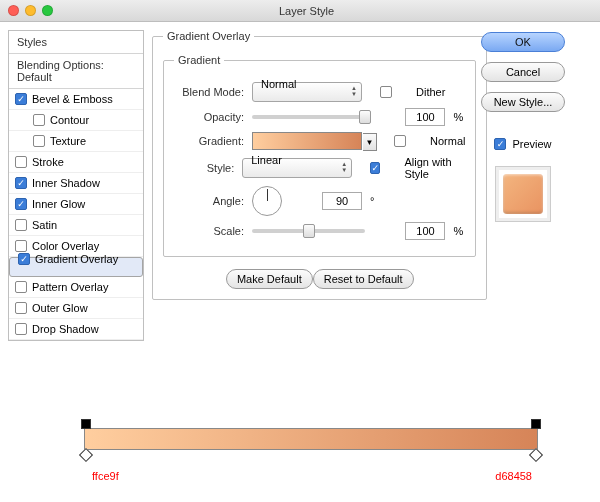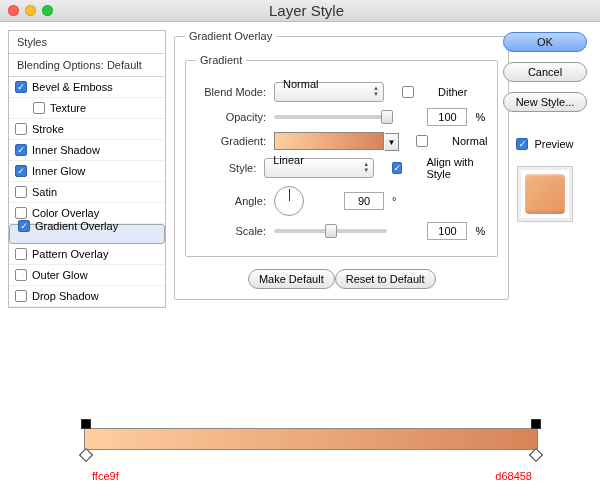--- a/index.html
+++ b/index.html
@@ -1,22 +1,22 @@
 <!DOCTYPE html>
 <html><head>
 <meta charset="utf-8">
 <style>
 * { box-sizing: border-box; margin: 0; padding: 0; font-family: "Lucida Grande", "Helvetica Neue", Arial, sans-serif; font-size: 11px; }
 body { background: #fff; width: 600px; height: 502px; position: relative; }
 .titlebar { height: 22px; background: linear-gradient(#ededed,#d8d8d8); border-bottom: 1px solid #bdbdbd; display: flex; align-items: center; }
 .traffic { display: flex; gap: 6px; padding-left: 8px; }
 .traffic span { width: 11px; height: 11px; border-radius: 50%; border: 1px solid rgba(0,0,0,.15); }
-.titlebar .title { flex: 1; text-align: center; font-size: 15px; color: #333; padding-right: 40px;}
+.titlebar .title { flex: 1; text-align: center; font-size: 11px; color: #333; padding-right: 40px;}
 .dialog { display: flex; padding: 8px 8px 0 8px; gap: 8px; }
-.sidebar { width: 158px; border: 1px solid #bfbfbf; background: #fff; }
+.sidebar { width: 136px; border: 1px solid #bfbfbf; background: #fff; }
 .side-head { padding: 5px 8px; border-bottom: 1px solid #d4d4d4; color:#333; }
 .side-row { display: flex; align-items: center; padding: 4px 6px; gap: 5px; border-bottom: 1px solid #eee; cursor: default;}
 .side-row.sel { background: #e2e9f7; }
 .side-row.indent { padding-left: 24px; }
 .chk { width: 12px; height: 12px; border: 1px solid #888; border-radius: 2px; background: #fff; display: inline-flex; align-items: center; justify-content: center; font-size: 9px; color: #fff; }
 .chk.on { background: #3b7dd8; border-color:#2d63b0; }
 .chk.on::after { content:"✓"; font-size:9px; line-height:9px;}
 .main { flex: 1; display:flex; gap:8px;}
 .center { width: 320px; }
 .rightcol { width: 86px; display:flex; flex-direction:column; gap:10px; align-items:center; padding-top:2px;}
@@ -69,20 +69,24 @@
   <div class="sidebar">
     <div class="side-head">Styles</div>
     <div class="side-head">Blending Options: Default</div>
     <div id="side-items">
         <div class="side-row">
           <span class="chk on"></span>
           <span>Bevel &amp; Emboss</span>
         </div>
         <div class="side-row indent">
           <span class="chk"></span>
+          <span>Contour</span>
+        </div>
+        <div class="side-row indent">
+          <span class="chk"></span>
           <span>Texture</span>
         </div>
         <div class="side-row">
           <span class="chk"></span>
           <span>Stroke</span>
         </div>
         <div class="side-row">
           <span class="chk on"></span>
           <span>Inner Shadow</span>
         </div>

